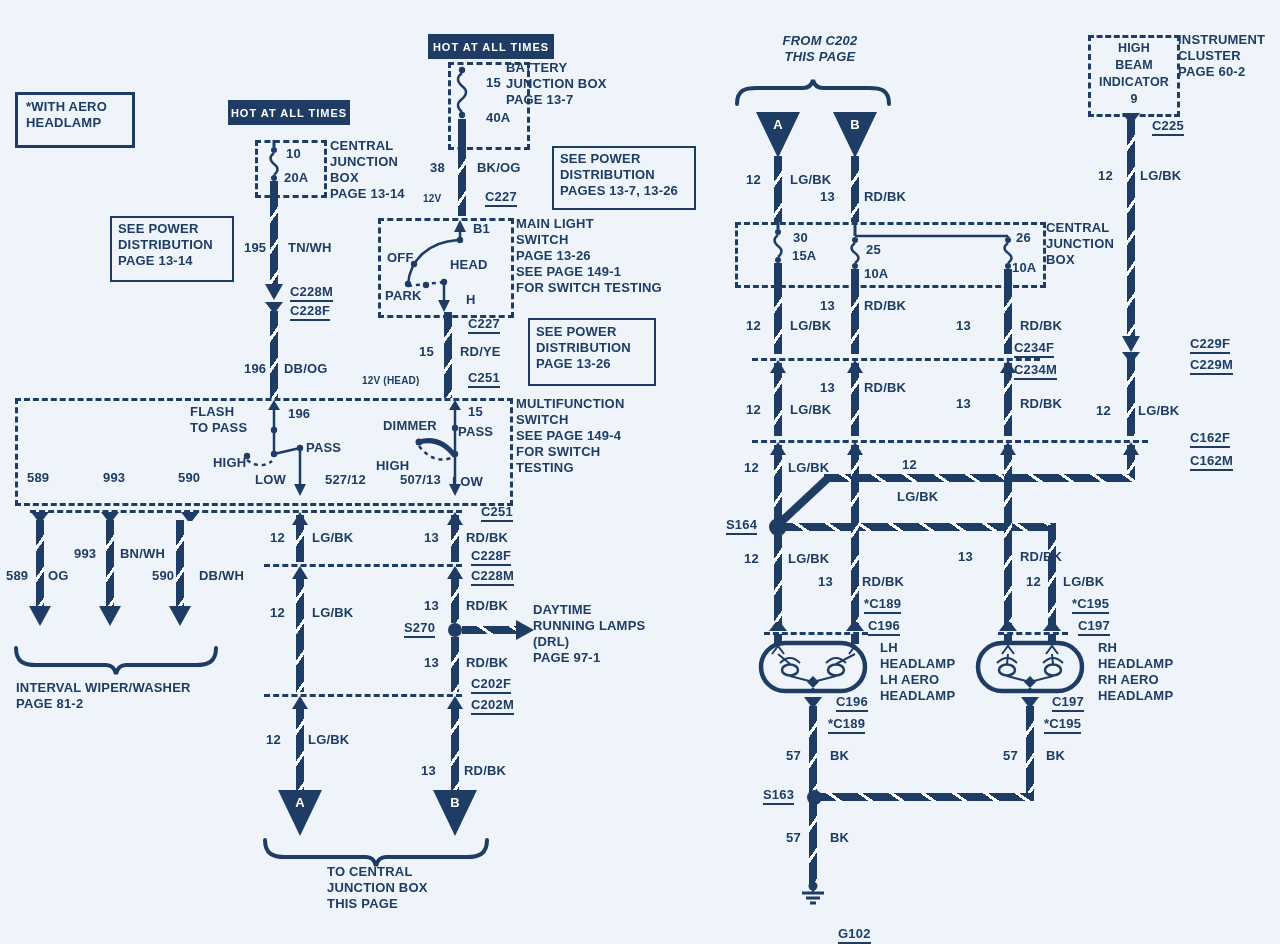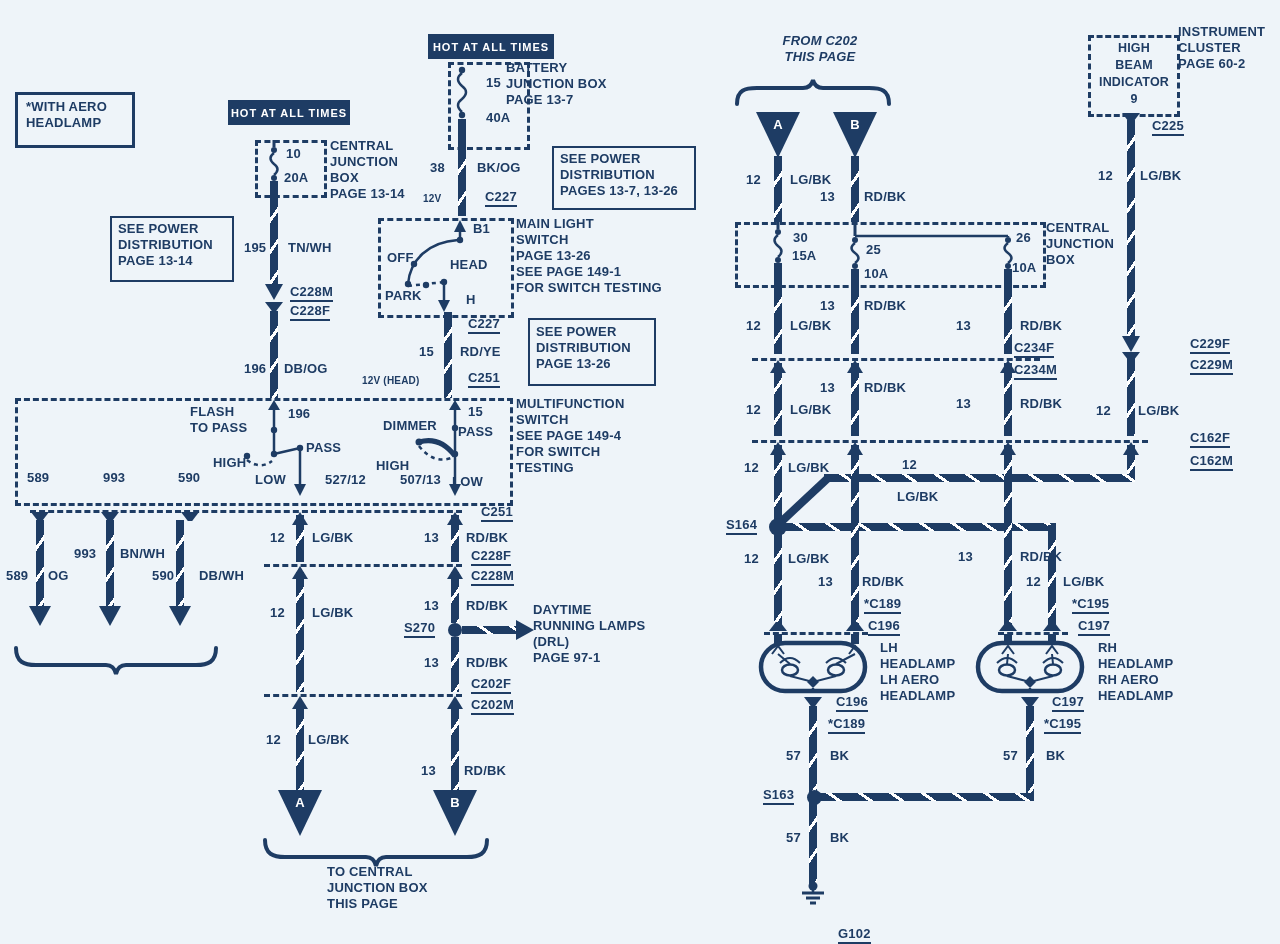--- a/index.html
+++ b/index.html
@@ -208,20 +208,22 @@
   <div class="adn" style="left:169px;top:606px;"></div>
   <span class="lbl" style="left:74px;top:546px;">993</span>
   <span class="lbl" style="left:120px;top:546px;">BN/WH</span>
   <span class="lbl" style="left:6px;top:568px;">589</span>
   <span class="lbl" style="left:48px;top:568px;">OG</span>
   <span class="lbl" style="left:152px;top:568px;">590</span>
   <span class="lbl" style="left:199px;top:568px;">DB/WH</span>
   <svg style="left:12px;top:648px;" width="208" height="26">
     <path class="ink-s" stroke-width="4" stroke-linecap="round" d="M4,0 C4,14 12,17 24,17 L94,17 Q102,17 104,26 Q106,17 114,17 L184,17 C196,17 204,14 204,0"></path>
   </svg>
+  <span class="lbl" style="left:16px;top:680px;">INTERVAL WIPER/WASHER
+PAGE 81-2</span>
 
   <div class="vwire" style="left:296px;top:515px;height:47px;"></div>
   <div class="vwire" style="left:451px;top:515px;height:47px;"></div>
   <span class="lbl" style="left:270px;top:530px;">12</span>
   <span class="lbl" style="left:312px;top:530px;">LG/BK</span>
   <span class="lbl" style="left:424px;top:530px;">13</span>
   <span class="lbl" style="left:466px;top:530px;">RD/BK</span>
 
   <div class="dashrow" style="left:264px;top:564px;width:198px;"></div>
   <span class="lbl und" style="left:471px;top:548px;">C228F</span>
@@ -346,21 +348,21 @@
   <div class="aup" style="left:847px;top:442px;"></div>
   <div class="aup" style="left:1000px;top:442px;"></div>
   <div class="aup" style="left:1123px;top:442px;"></div>
 
   <div class="dbox" style="left:1088px;top:35px;width:86px;height:76px;">
     <span class="lbl ctr" style="left:0;right:0;top:2px;font-size:12.5px;line-height:17px;">HIGH
 BEAM
 INDICATOR
 9</span>
   </div>
-  <span class="lbl" style="left:1178px;top:24px;">INSTRUMENT
+  <span class="lbl" style="left:1178px;top:32px;">INSTRUMENT
 CLUSTER
 PAGE 60-2</span>
   <div class="fl-up" style="left:1122px;top:113px;"></div>
   <span class="lbl und" style="left:1152px;top:118px;">C225</span>
   <div class="vwire" style="left:1127px;top:120px;height:218px;"></div>
   <span class="lbl" style="left:1098px;top:168px;">12</span>
   <span class="lbl" style="left:1140px;top:168px;">LG/BK</span>
   <div class="adnS" style="left:1122px;top:336px;"></div>
   <div class="fl-up" style="left:1122px;top:352px;"></div>
   <span class="lbl und" style="left:1190px;top:336px;">C229F</span>

